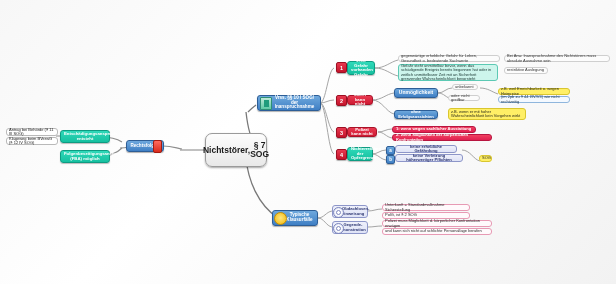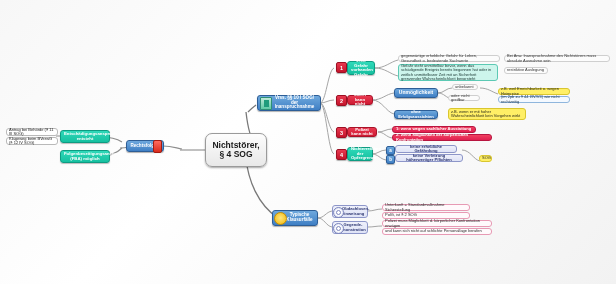--- a/index.html
+++ b/index.html
@@ -109,23 +109,23 @@
       <path d="M372,154 C378,154 380,159 386,160"></path>
       <path d="M318,218 C324,218 326,212 332,211"></path>
       <path d="M318,218 C324,218 326,226 332,227"></path>
       <path d="M368,211 C374,211 376,209 382,209"></path>
       <path d="M368,227 C374,227 376,226 382,226"></path>
       <path d="M516,60 C522,60 524,60 530,60"></path>
       <path d="M462,150 C470,150 474,160 480,161"></path>
     </g>
   </svg>
 
-  <div class="node central" style="left:205px;top:133px;width:62px;height:34px;flex-direction:column;justify-content:center;">
+  <div class="node central" style="left:205px;top:133px;width:62px;height:34px;flex-direction:row;justify-content:center;">
     <span class="txt">Nichtstörer,</span>
-    <span class="txt">§ 4 SOG</span>
+    <span class="txt">§ 7 SOG</span>
   </div>
 
   <div class="node blue" style="left:126px;top:140px;width:38px;height:12px;">
     <span class="txt">Rechtsfolgen</span>
   </div>
   <div class="icon ic-excl" style="left:153px;top:140px;"></div>
 
   <div class="node teal" style="left:60px;top:130px;width:50px;height:13px;">
     <span class="txt">Entschädigungsanspruch entsteht</span>
   </div>

